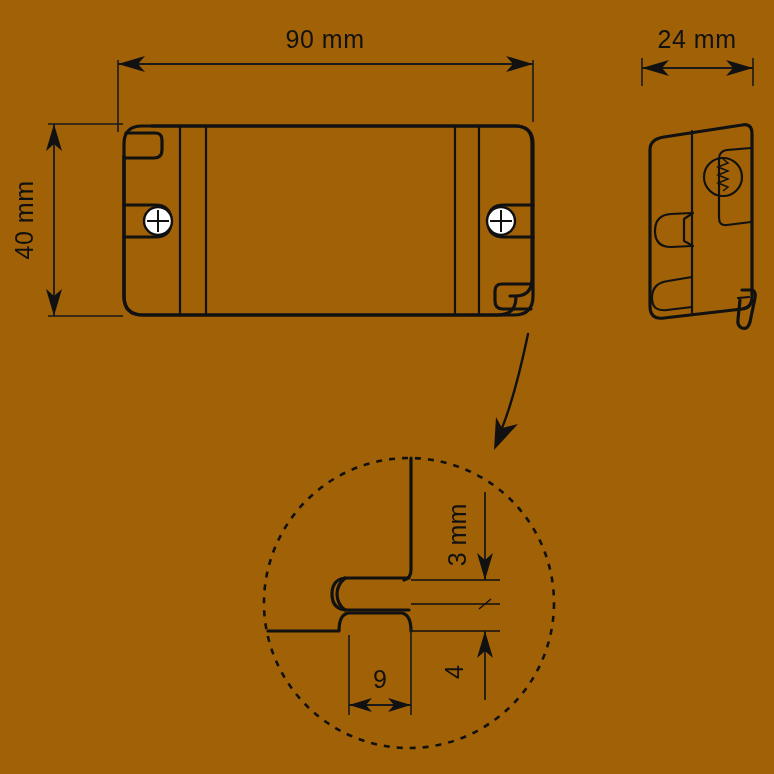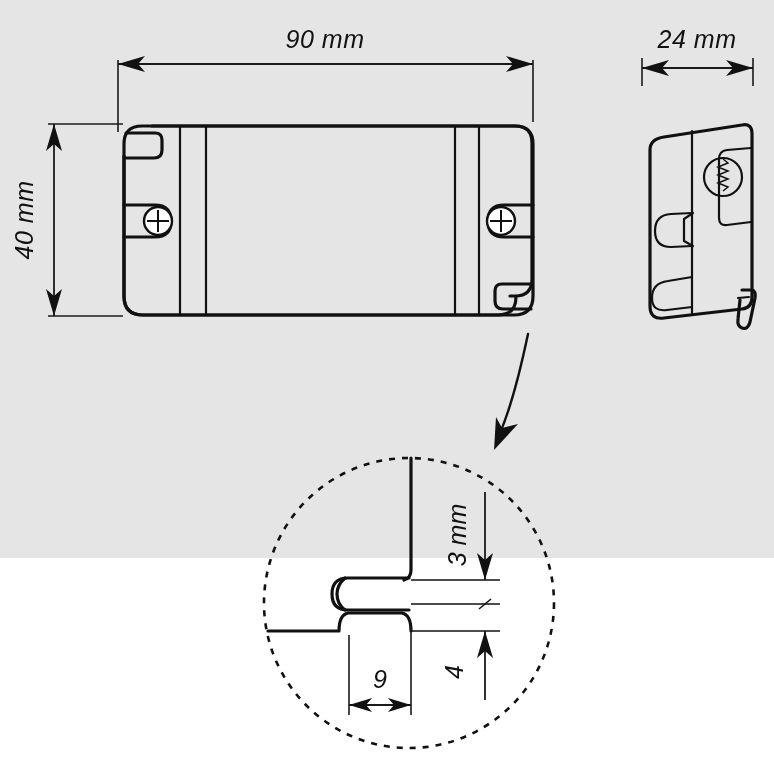--- a/index.html
+++ b/index.html
@@ -10,23 +10,22 @@
   }
   body {
     width: 774px;
     height: 774px;
     overflow: hidden;
     font-family: "Liberation Sans", sans-serif;
   }
   #drawing-root {
     position: relative;
     width: 774px;
-    height: 558px;
-    background: #e5e5e5;
-    font-style: italic;
+    height: 774px;
+    background: #a16207;
   }
   svg.sheet {
     display: block;
     width: 774px;
     height: 774px;
   }
   .dim-text {
     font-family: "Liberation Sans", sans-serif;
     font-size: 25px;
     fill: #111111;

